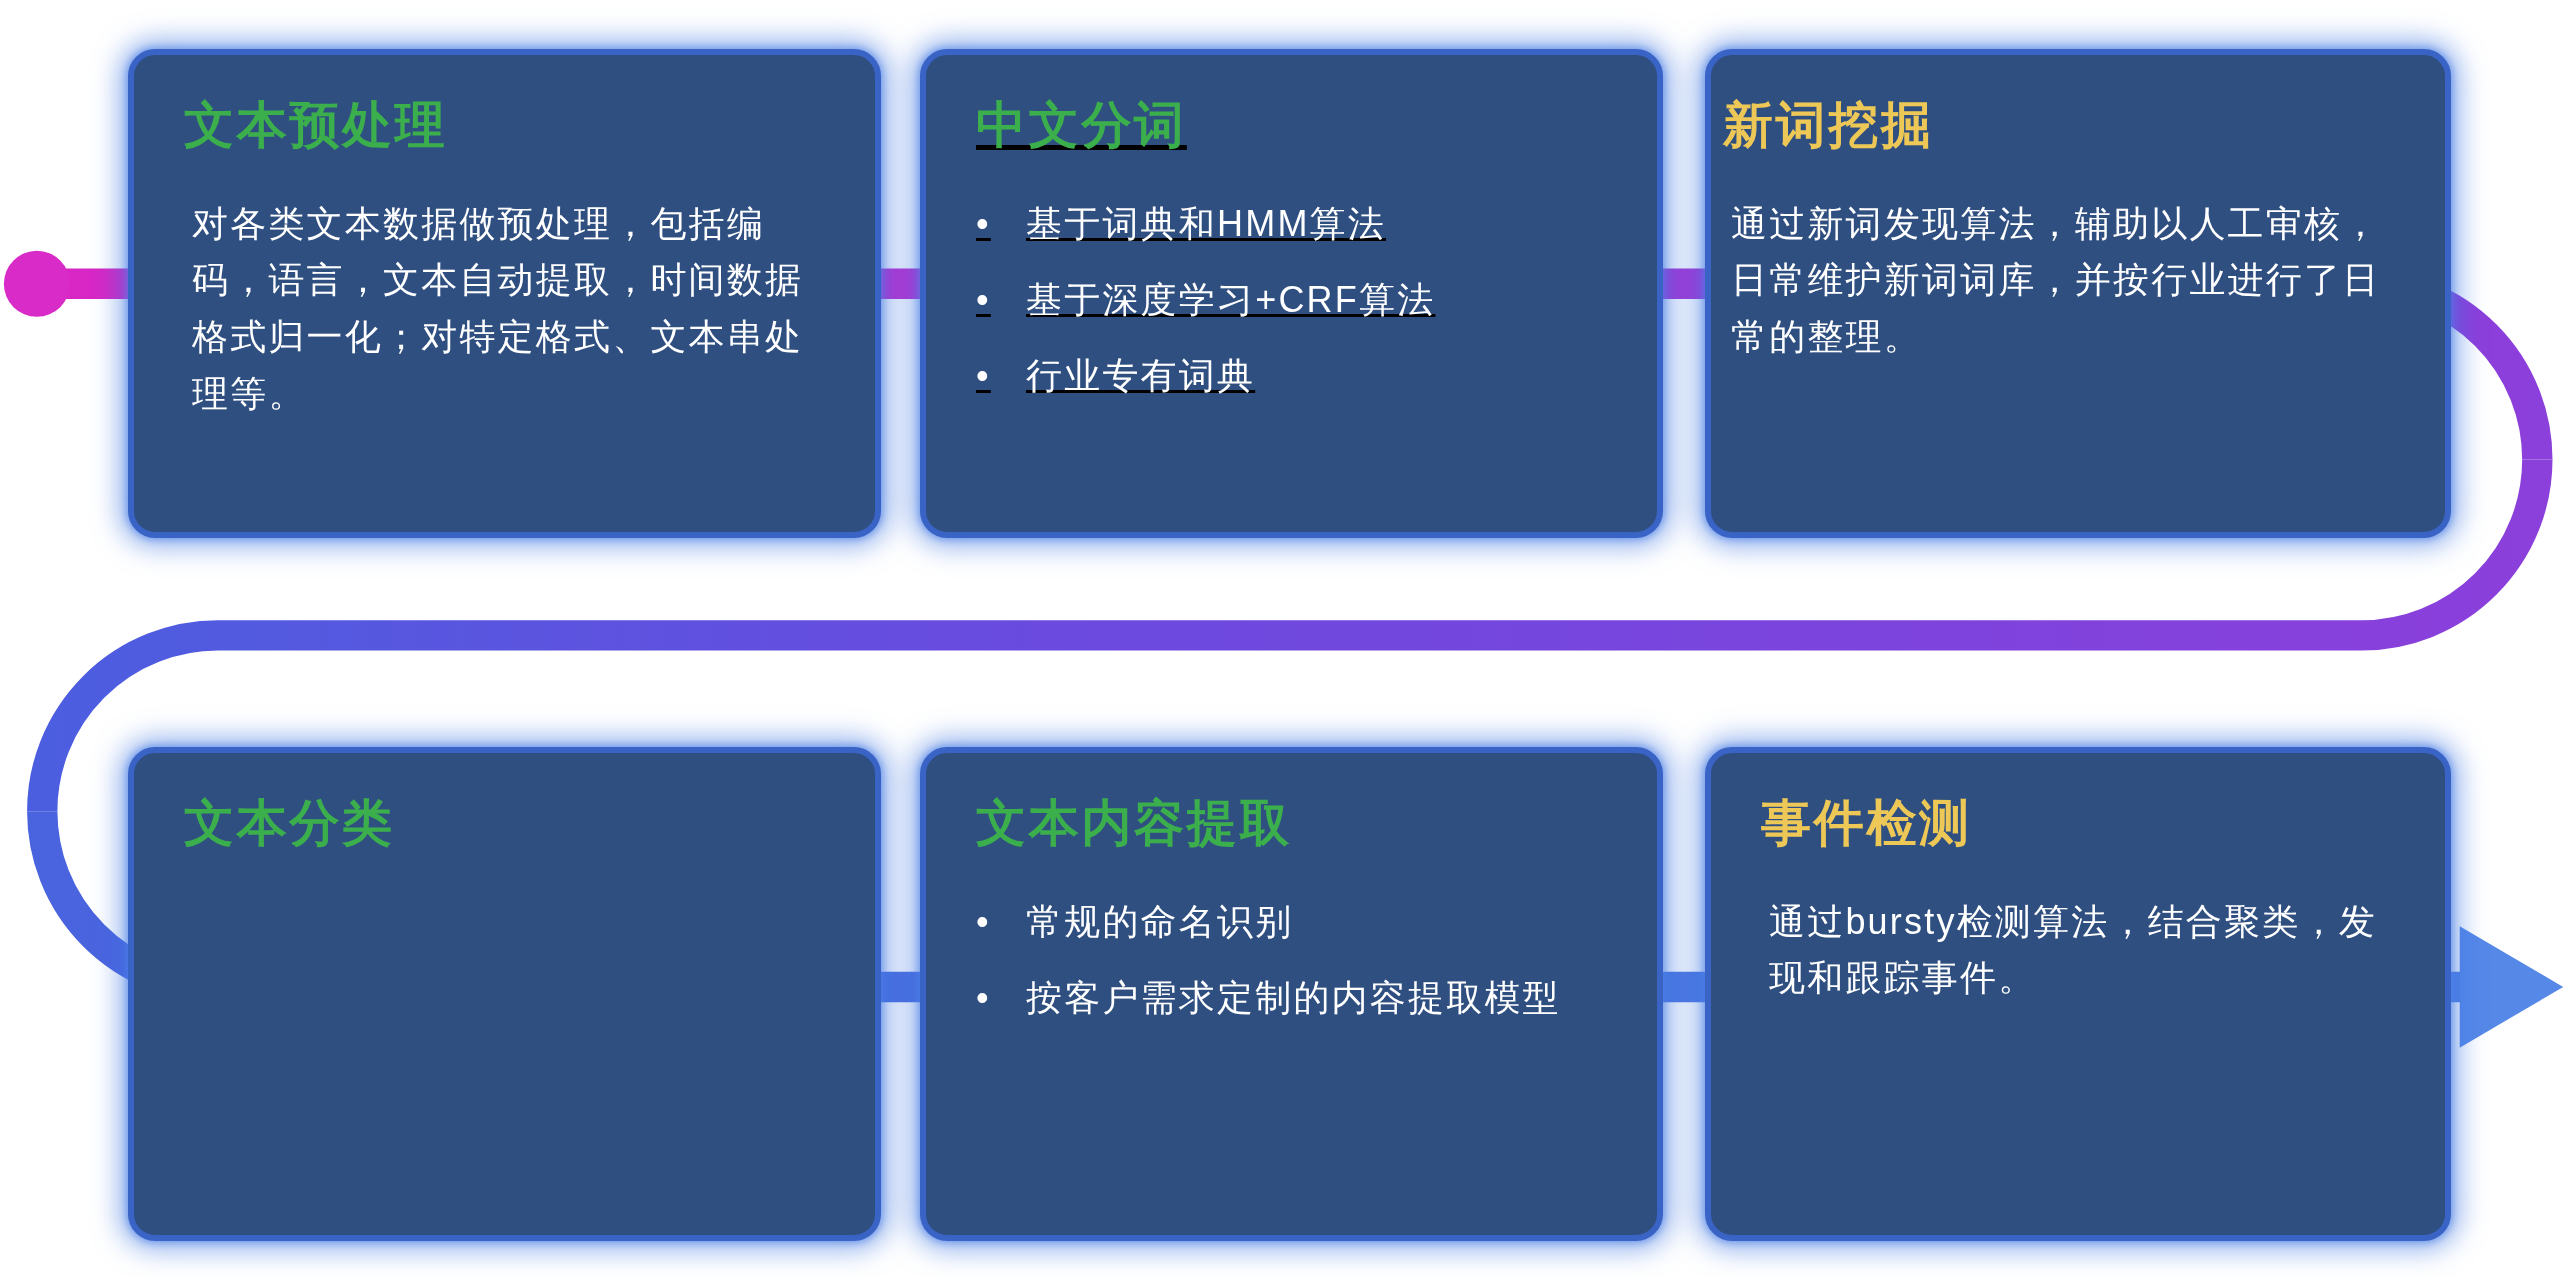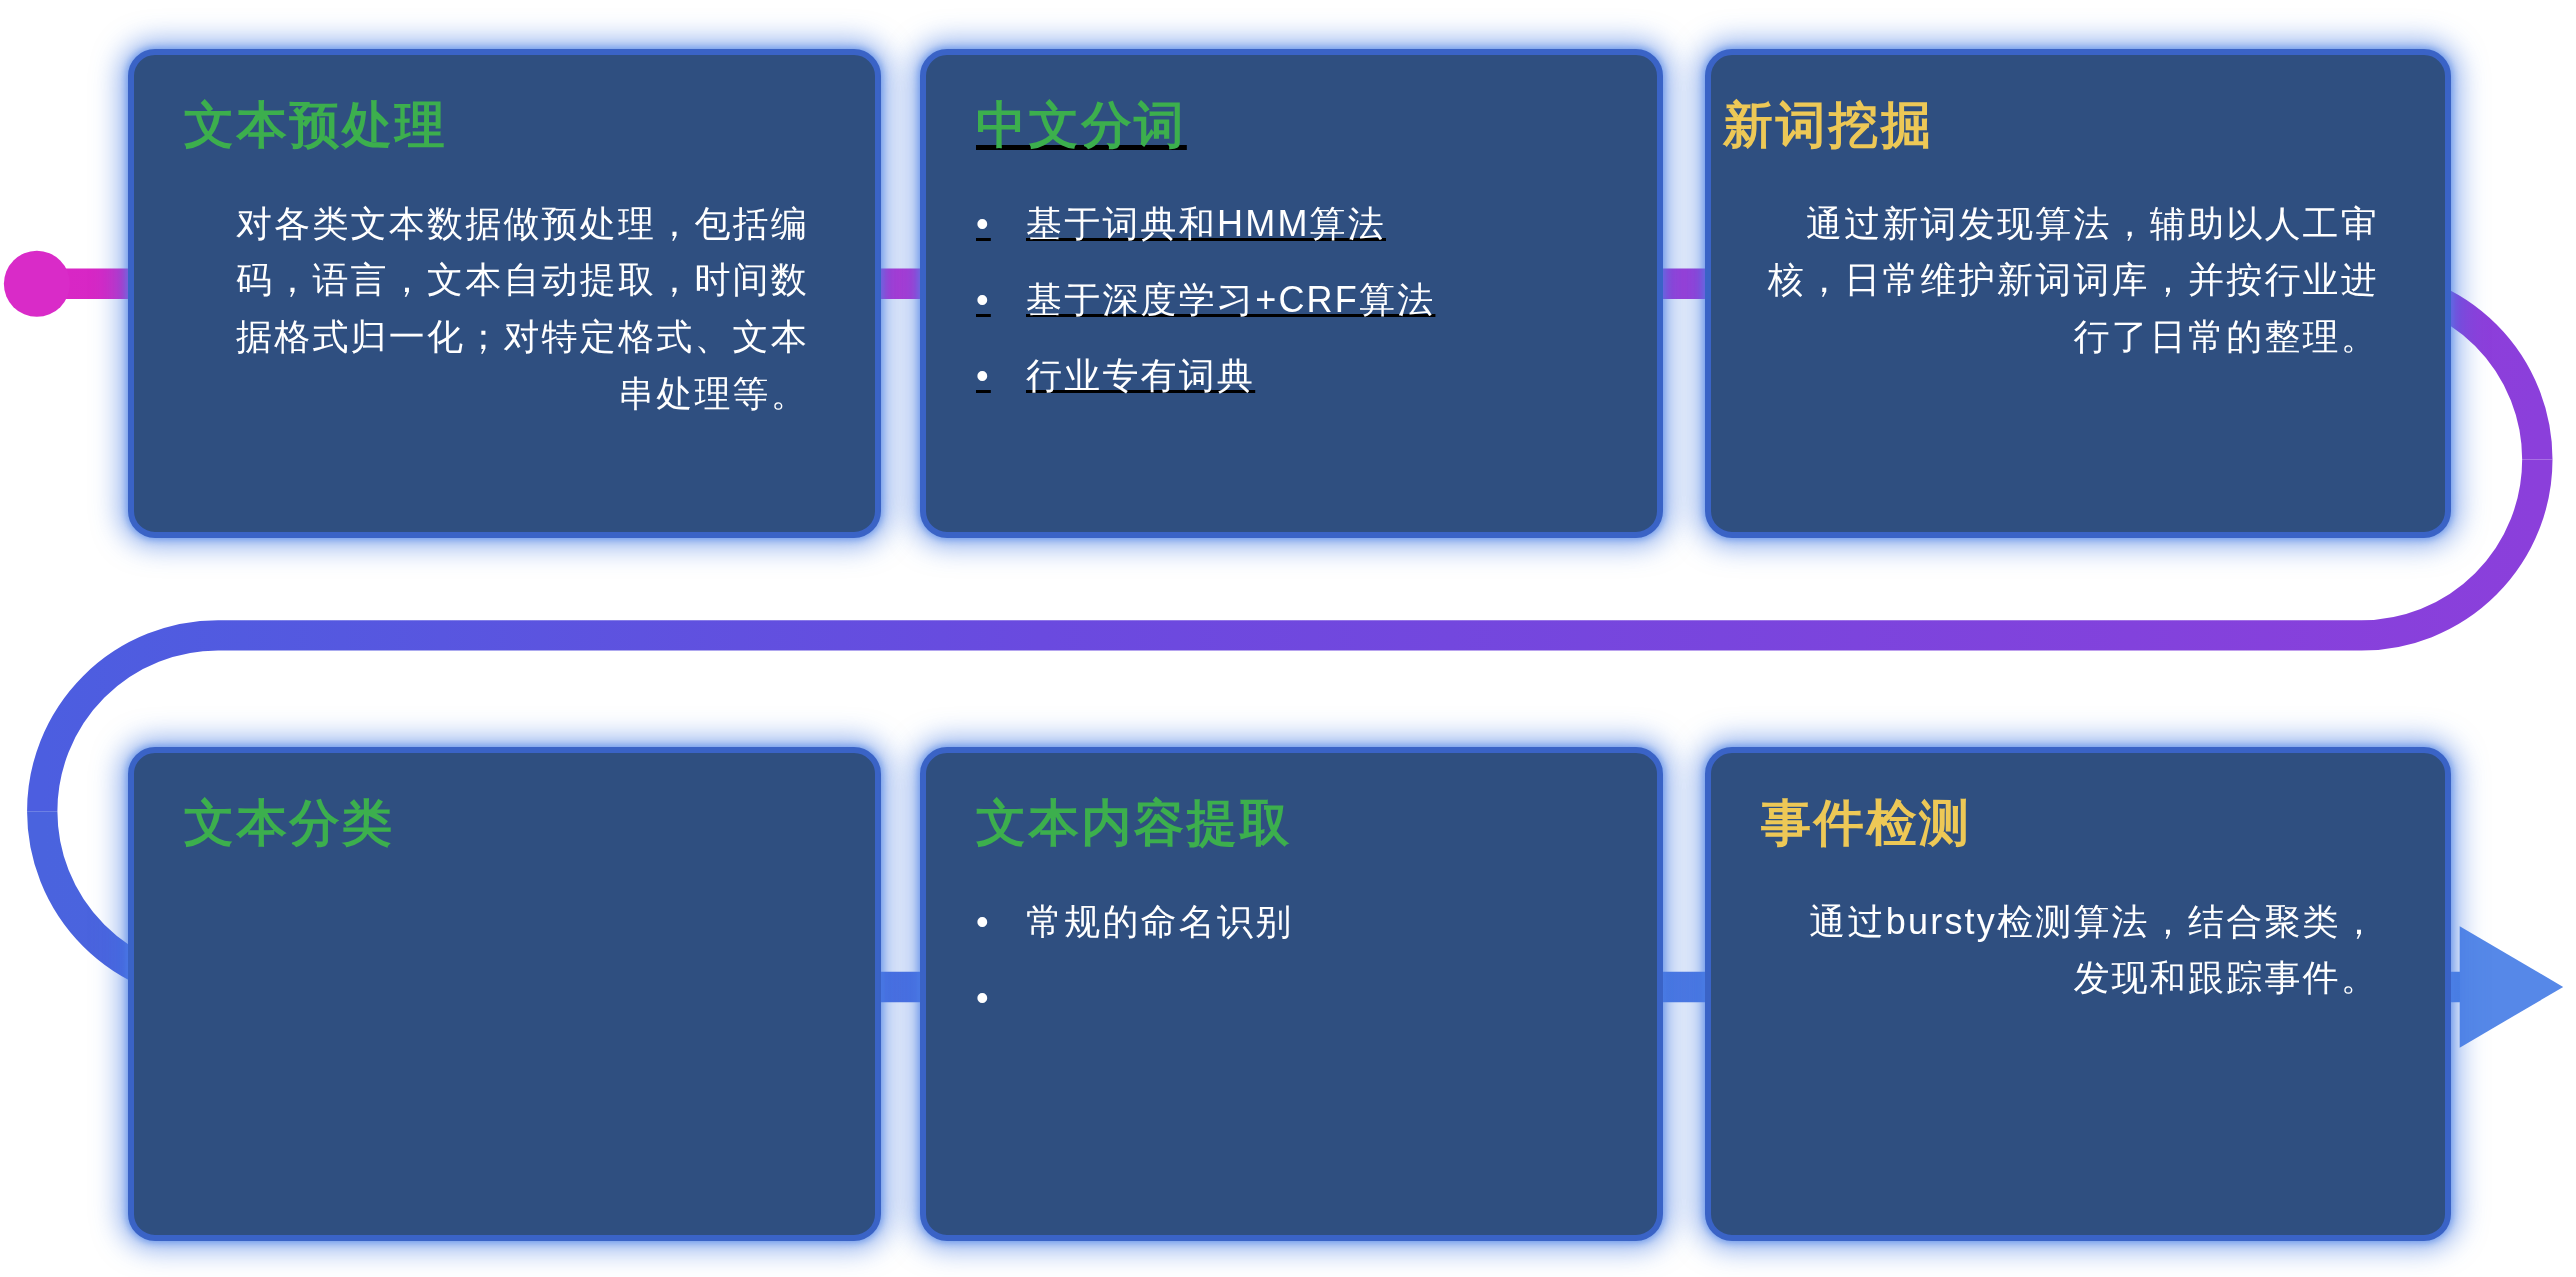--- a/index.html
+++ b/index.html
@@ -33,26 +33,25 @@
 
   .card-title {
     margin: 0 0 39px 0;
     font-size: 50px;
     font-weight: bold;
     letter-spacing: 2.7px;
     line-height: 1.25;
   }
 
   .card-body {
-    margin: 16px;
+    margin: 8px;
     color: #ffffff;
     font-size: 36px;
     line-height: 1.58;
     letter-spacing: 2.2px;
-    text-align: right;
   }
 
   .bullets {
     list-style: none;
     margin: 7.1px 0 0 0;
     padding: 0;
     color: #ffffff;
     font-size: 36px;
     line-height: 1.58;
     letter-spacing: 2.2px;
@@ -123,20 +122,21 @@
 
   <section class="card" style="left:920px; top:747px; width:743px; height:494px;">
     <h2 class="card-title" style="color: rgb(60, 175, 77);">文本内容提取</h2>
     <ul class="bullets">
       <li>
         <span class="bullet-dot">•</span>
         <span>常规的命名识别</span>
       </li>
       <li>
         <span class="bullet-dot">•</span>
+        <span>按客户需求定制的内容提取模型</span>
       </li>
     </ul>
   </section>
 
   <section class="card" style="left:1705px; top:747px; width:746px; height:494px;">
     <h2 class="card-title" style="color: rgb(237, 200, 86);">事件检测</h2>
     <p class="card-body">通过bursty检测算法，结合聚类，发现和跟踪事件。</p>
   </section>
 
 </div>

